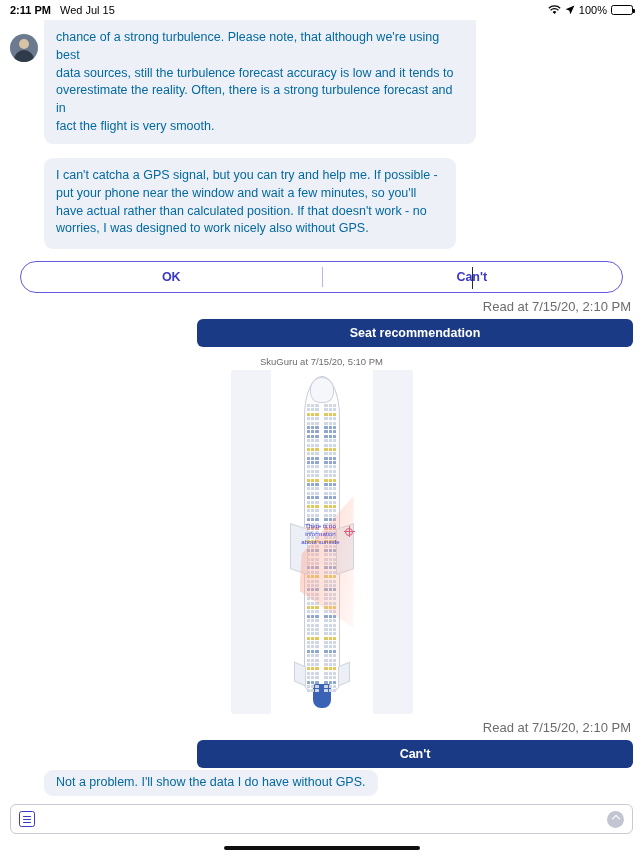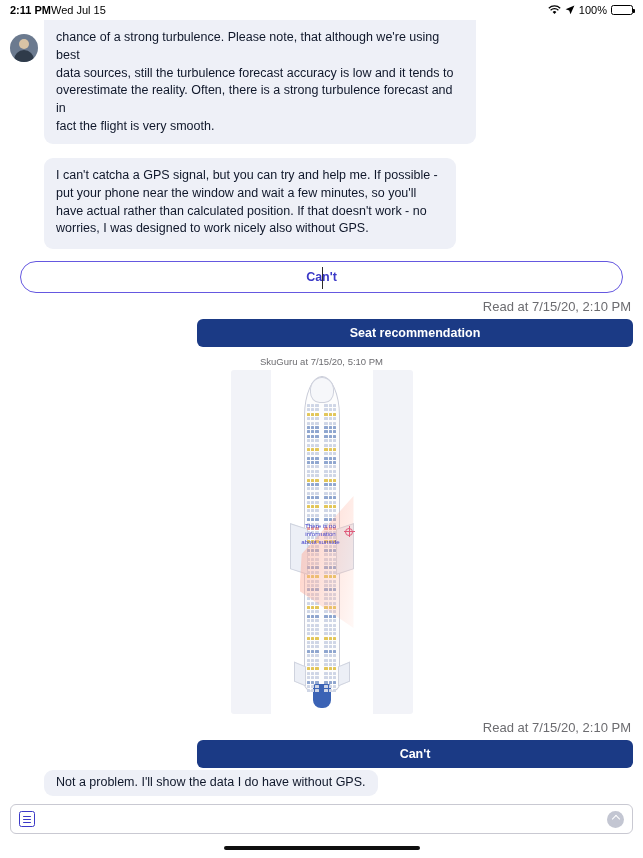--- a/index.html
+++ b/index.html
@@ -23,21 +23,21 @@
   .status-bar {
     height: 20px;
     flex: 0 0 20px;
     display: flex;
     align-items: center;
     padding: 0 10px;
     font-size: 11px;
     color: #000;
     background: #ffffff;
   }
-  .status-left { display: flex; align-items: center; }
+  .status-left { display: flex; align-items: center; gap: 9px; }
   .status-right { margin-left: auto; display: flex; align-items: center; gap: 4px; }
   .status-time { font-weight: 600; font-size: 11px; }
   .status-date { font-size: 11px; }
   .wifi-icon svg { display: block; }
   .loc-icon svg { display: block; }
   .battery-pct { font-size: 11px; }
   .battery-icon {
     width: 22px; height: 10px;
     border: 1px solid #000;
     border-radius: 2.5px;
@@ -91,21 +91,21 @@
     background: #2f3b4a;
     left: 4px; bottom: 0;
   }
 
   .bubble {
     background: #eef0f7;
     border-radius: 9px;
     padding: 9px 12px 11px 12px;
     font-size: 12.5px;
     line-height: 1.42;
-    color: #0f172a;
+    color: #0369a1;
     max-width: 432px;
   }
   .bubble p { margin-bottom: 12px; }
   .bubble p:last-child { margin-bottom: 0; }
 
   
   .bubble-clipped {
     margin-top: 0;
     border-radius: 0 0 9px 9px;
     max-height: 124px;
@@ -419,20 +419,21 @@
         </p>
 
       </div>
     </div>
 
     <div class="row in">
       <div class="bubble gps-bubble" style="max-width:412px">I can't catcha a GPS signal, but you can try and help me. If possible - put your phone near the window and wait a few minutes, so you'll have actual rather than calculated position. If that doesn't work - no worries, I was designed to work nicely also without GPS.</div>
     </div>
 
     <div class="choices">
+      <div class="choice">OK</div>
       <div class="choice">
         <span class="caret"></span>
         <span>Can't</span>
       </div>
     </div>
 
     <div class="read">Read at 7/15/20, 2:10 PM</div>
 
     <div class="row out">
       <div class="out-bubble">Seat recommendation</div>

